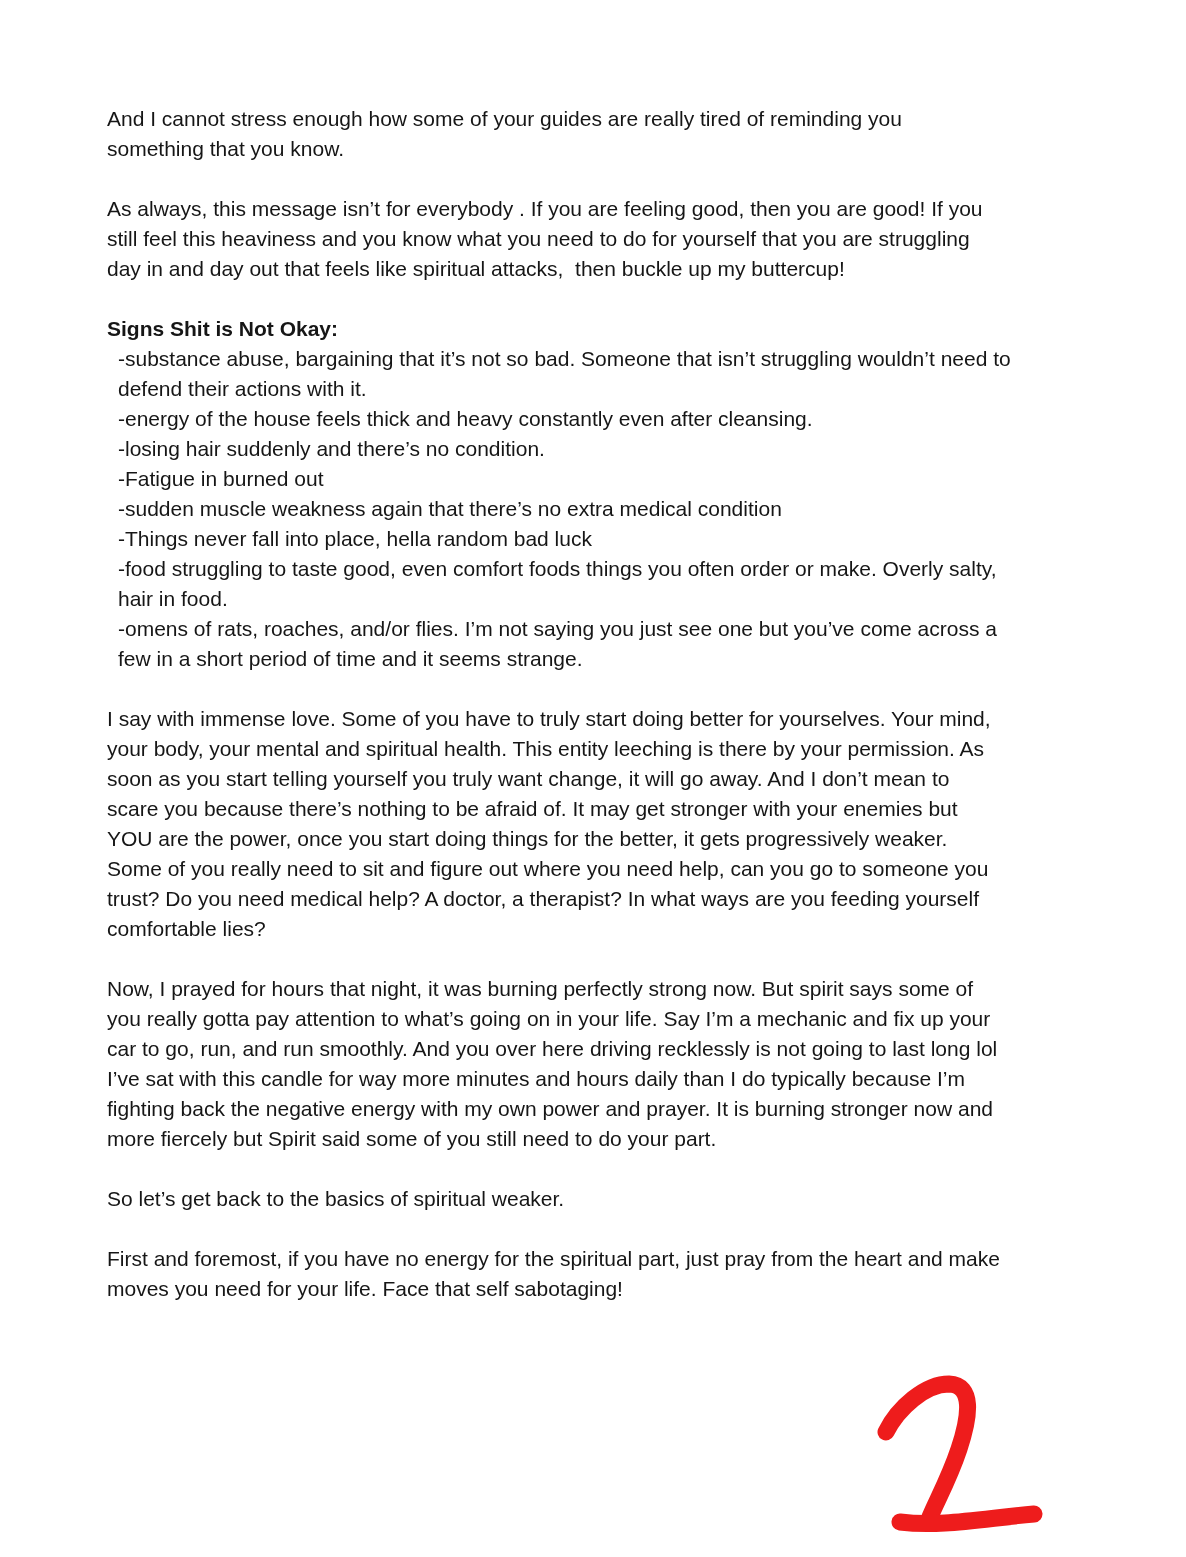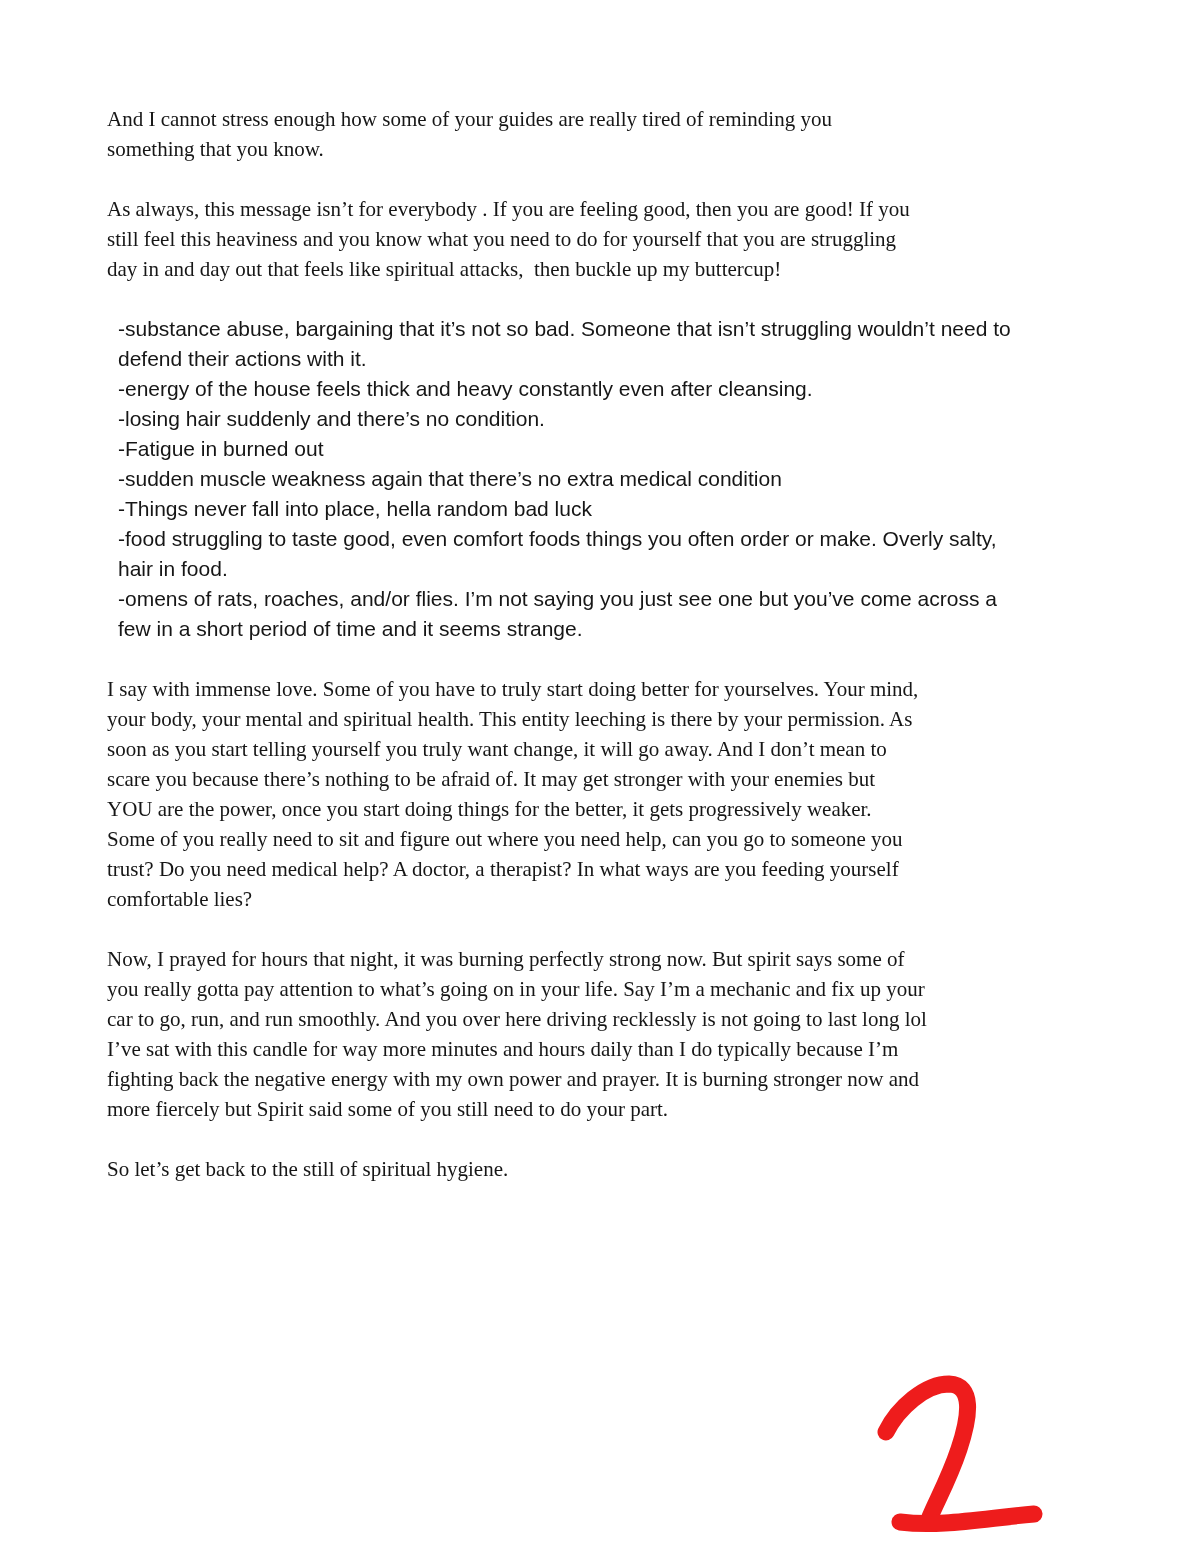--- a/index.html
+++ b/index.html
@@ -19,21 +19,20 @@
     position: absolute;
     left: 107px;
     top: 104px;
     width: 1030px;
     font-size: 21px;
     line-height: 30px;
   }
   .para {
     margin: 0 0 30px 0;
     white-space: pre-wrap;
-    font-family: Liberation Serif, serif;
   }
   .heading {
     margin: 0;
     font-weight: bold;
     white-space: pre-wrap;
   }
   .list-block {
     margin: 0 0 30px 11px;
     white-space: pre-wrap;
   }
@@ -49,20 +48,21 @@
 </head>
 <body>
 
 <div class="doc">
   <p class="para">And I cannot stress enough how some of your guides are really tired of reminding you
 something that you know.</p>
   <p class="para">As always, this message isn’t for everybody . If you are feeling good, then you are good! If you
 still feel this heaviness and you know what you need to do for yourself that you are struggling
 day in and day out that feels like spiritual attacks,  then buckle up my buttercup!</p>
 
+  <p class="heading">Signs Shit is Not Okay:</p>
   <p class="list-block">-substance abuse, bargaining that it’s not so bad. Someone that isn’t struggling wouldn’t need to
 defend their actions with it.
 -energy of the house feels thick and heavy constantly even after cleansing.
 -losing hair suddenly and there’s no condition.
 -Fatigue in burned out
 -sudden muscle weakness again that there’s no extra medical condition
 -Things never fall into place, hella random bad luck
 -food struggling to taste good, even comfort foods things you often order or make. Overly salty,
 hair in food.
 -omens of rats, roaches, and/or flies. I’m not saying you just see one but you’ve come across a
@@ -75,19 +75,21 @@
 YOU are the power, once you start doing things for the better, it gets progressively weaker.
 Some of you really need to sit and figure out where you need help, can you go to someone you
 trust? Do you need medical help? A doctor, a therapist? In what ways are you feeding yourself
 comfortable lies?</p>
   <p class="para">Now, I prayed for hours that night, it was burning perfectly strong now. But spirit says some of
 you really gotta pay attention to what’s going on in your life. Say I’m a mechanic and fix up your
 car to go, run, and run smoothly. And you over here driving recklessly is not going to last long lol
 I’ve sat with this candle for way more minutes and hours daily than I do typically because I’m
 fighting back the negative energy with my own power and prayer. It is burning stronger now and
 more fiercely but Spirit said some of you still need to do your part.</p>
-  <p class="para">So let’s get back to the still of spiritual hygiene.</p>
+  <p class="para">So let’s get back to the basics of spiritual weaker.</p>
+  <p class="para">First and foremost, if you have no energy for the spiritual part, just pray from the heart and make
+moves you need for your life. Face that self sabotaging!</p>
 </div>
 
 <svg class="annotation-layer" viewBox="0 0 1186 1557" aria-label="handwritten page number">
   <path d="M 886 1432 C 898 1408, 925 1384, 949 1384 C 974 1385, 970 1416, 959 1449 C 949 1479, 936 1502, 930 1517" fill="none" stroke-width="17" stroke-linecap="round" stroke-linejoin="round" stroke="#ee1c1c"></path>
   <path d="M 900 1522 C 940 1527, 980 1519, 1034 1514" fill="none" stroke-width="17" stroke-linecap="round" stroke-linejoin="round" stroke="#ee1c1c"></path>
 </svg>
 
 </body></html>

